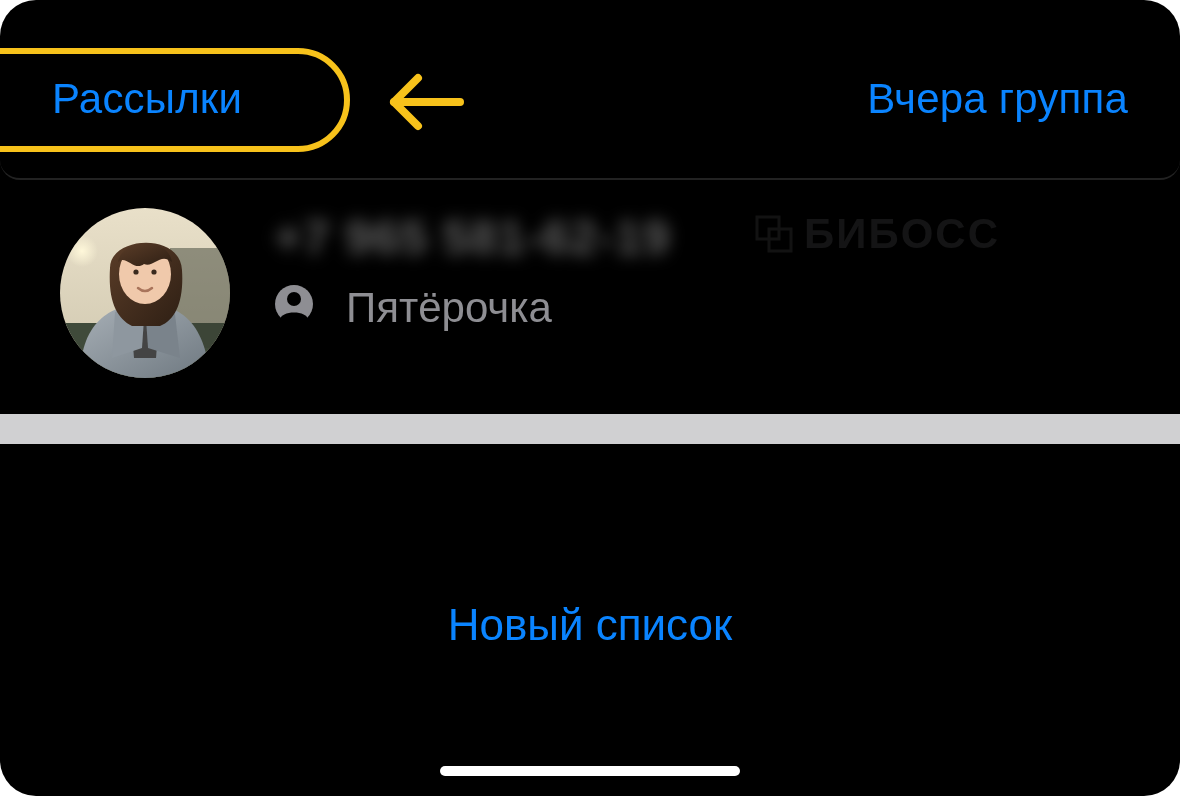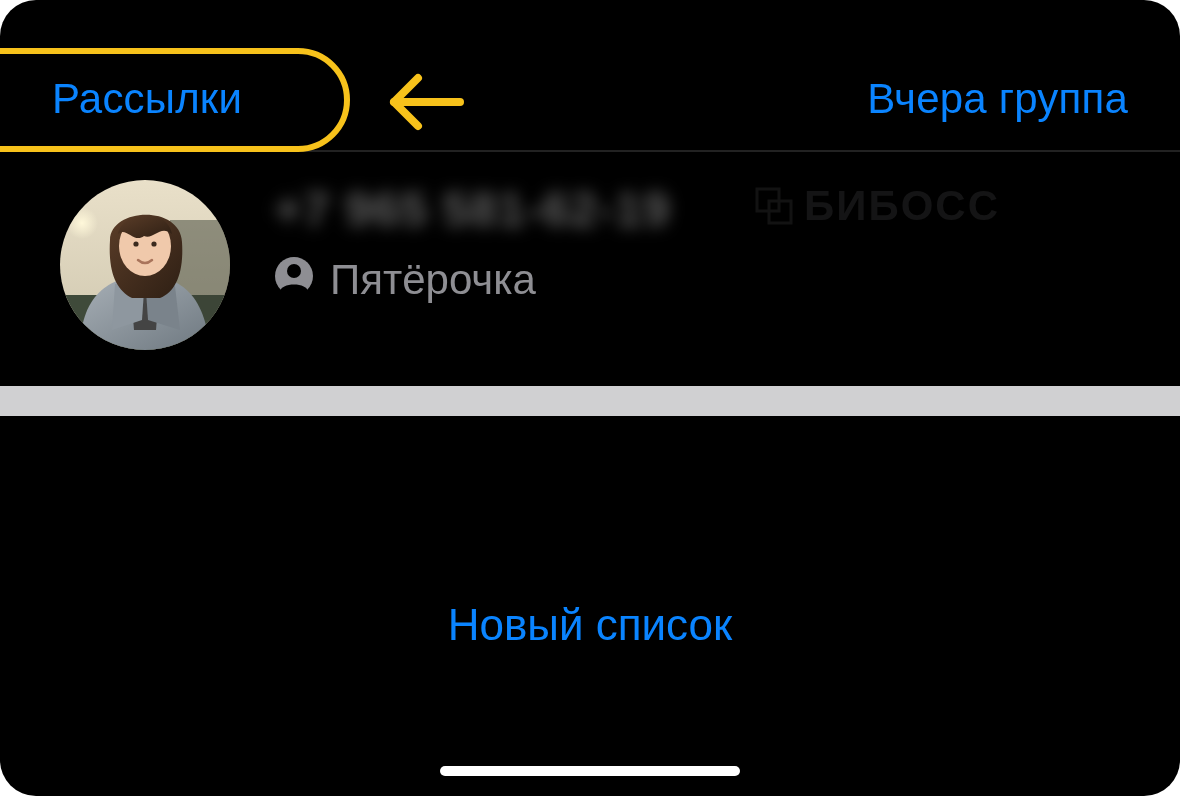--- a/index.html
+++ b/index.html
@@ -24,22 +24,23 @@
     position:relative;
     width:1180px;height:796px;
     background:var(--bg);
     border-radius:36px;
     overflow:hidden;
   }
 
   
   .nav{
     position:relative;
-    height:152px;
+    height:180px;
     border-bottom:2px solid var(--divider);
+    border-radius:20px;
   }
   .nav-left,.nav-right{
     position:absolute;
     top:78px;
     color:var(--accent);
     font-size:42px;
     line-height:1;
     letter-spacing:.2px;
     cursor:pointer;
   }
@@ -88,21 +89,21 @@
     color:var(--row-heading);
     filter:blur(8px);
     line-height:1;
     margin-bottom:22px;
     letter-spacing:1px;
     user-select:none;
   }
   .row-sub{
     display:flex;
     align-items:center;
-    gap:16px;
+    gap:32px;
     color:var(--row-text);
     font-size:42px;
     line-height:1;
   }
   .person-icon{flex:0 0 auto;}
   .row-time{
     position:absolute;
     right:52px;
     top:36px;
     color:var(--row-text);

